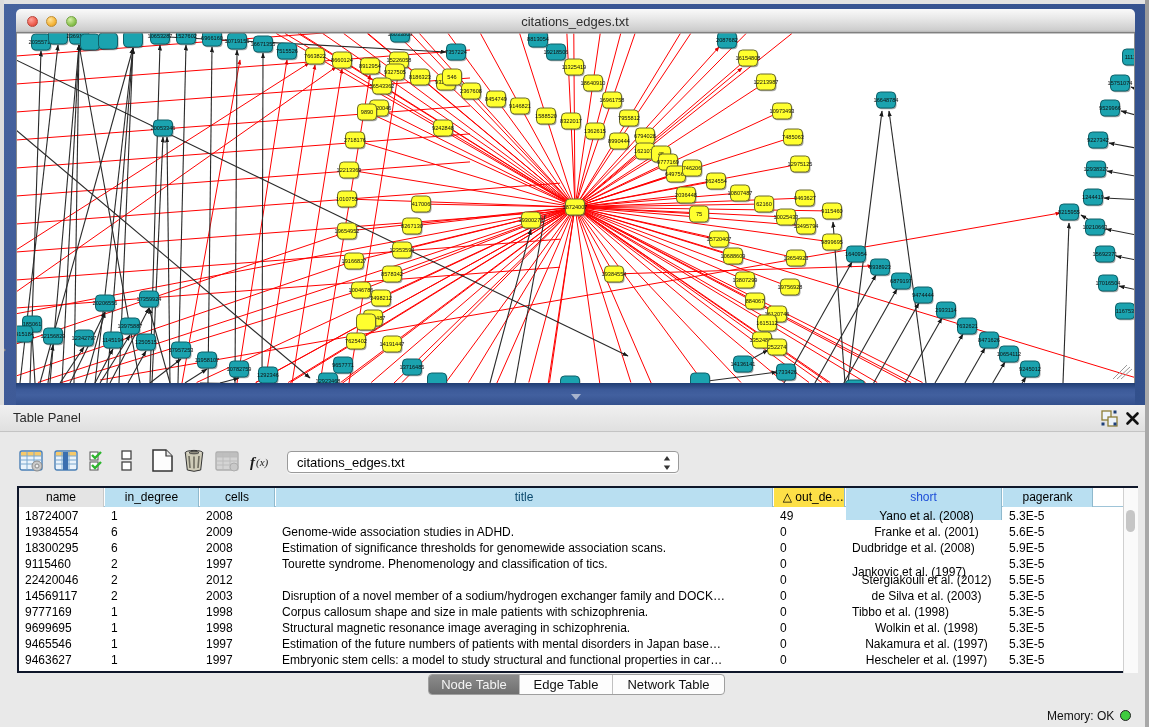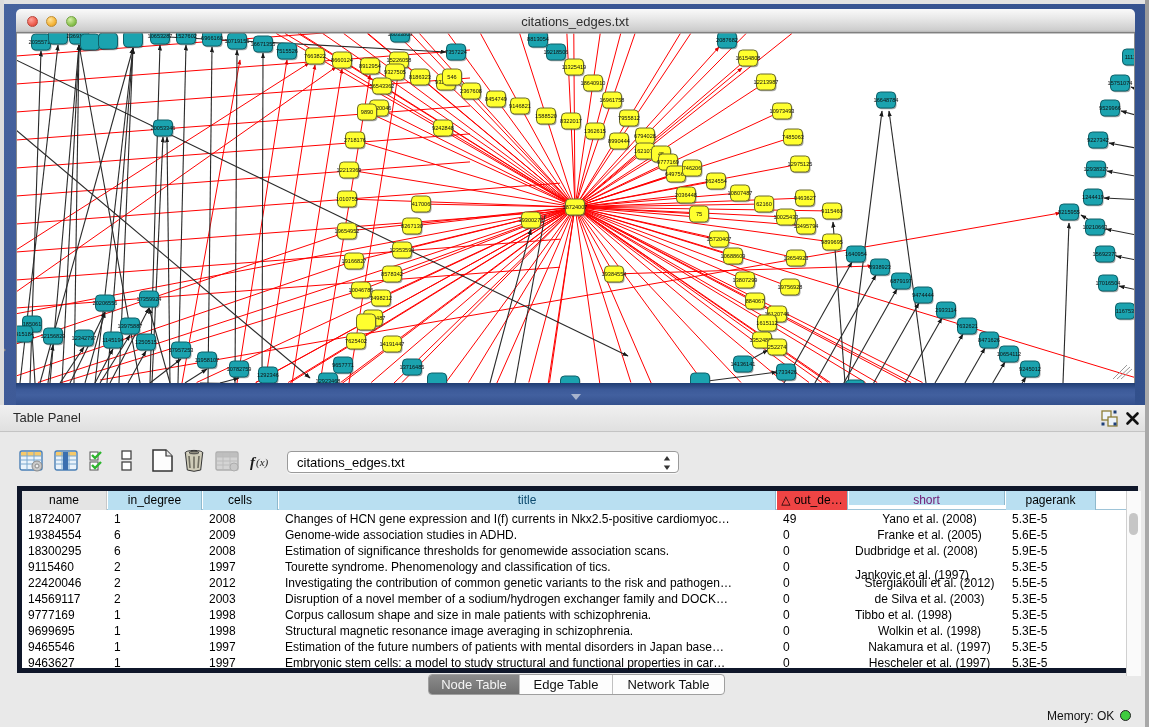--- a/index.html
+++ b/index.html
@@ -707,47 +707,46 @@
 </svg>
 
 <div class="abs" style="left:287px;top:451px;width:392px;height:22px;background:#fff;border:1px solid #9a9a9a;border-radius:4px;box-shadow:0 1px 1px rgba(255,255,255,.8)">
   <div class="abs" style="left:9px;top:3px;font-size:13px;color:#000">citations_edges.txt</div>
   <svg width="10" height="16" style="position:absolute;right:6px;top:3px">
       <path d="M5 1 L8.2 5.5 L1.8 5.5 z" fill="#333"></path>
       <path d="M5 15 L8.2 10.5 L1.8 10.5 z" fill="#333"></path>
     </svg>
 </div>
 
-<div class="abs" style="left:17px;top:486px;width:1121px;height:187px;background:#fff;border:5px solid #0f172a">
+<div class="abs" style="left:17px;top:486px;width:1121px;height:187px;background:#fff;border:2px solid #0f172a">
   <div class="abs" style="left:0;top:0;width:1104px;height:19px;border-bottom:1px solid #9ec4d8">
       <div style="position:absolute;left:0px;top:0;width:85px;height:19px;background:#e4e4e4;border-right:1px solid #c8c8c8;text-align:center;line-height:19px;font-size:12px;color:#000">name</div>
       <div style="position:absolute;left:86px;top:0;width:94px;height:19px;background:#b9dff1;border-right:1px solid #8fb9cd;text-align:center;line-height:19px;font-size:12px;color:#000">in_degree</div>
       <div style="position:absolute;left:181px;top:0;width:75px;height:19px;background:#b9dff1;border-right:1px solid #8fb9cd;text-align:center;line-height:19px;font-size:12px;color:#000">cells</div>
       <div style="position:absolute;left:257px;top:0;width:497px;height:19px;background:#b9dff1;border-right:1px solid #8fb9cd;text-align:center;line-height:19px;font-size:12px;color:#0c4a6e">title</div>
-      <div style="position:absolute;left:755px;top:0;width:71px;height:19px;background:#ef4444;border-right:1px solid #8fb9cd;text-align:center;line-height:19px;font-size:12px;color:#000">△ out_de…</div>
-      <div style="position:absolute;left:827px;top:0;width:156px;height:14px;background:#b9dff1;border-right:1px solid #8fb9cd;text-align:center;line-height:19px;font-size:12px;color:#701a75">short</div>
+      <div style="position:absolute;left:755px;top:0;width:71px;height:19px;background:#fde047;border-right:1px solid #8fb9cd;text-align:right;line-height:19px;font-size:12px;color:#000">△ out_de…</div>
+      <div style="position:absolute;left:827px;top:0;width:156px;height:32px;background:#b9dff1;border-right:1px solid #8fb9cd;text-align:center;line-height:19px;font-size:12px;color:#1d4ed8">short</div>
       <div style="position:absolute;left:984px;top:0;width:90px;height:19px;background:#b9dff1;border-right:1px solid #8fb9cd;text-align:center;line-height:19px;font-size:12px;color:#000">pagerank</div>
     </div>
   <div class="abs" style="left:0;top:19px;width:1104px;height:166px;overflow:hidden;position:relative">
 <div style="position:absolute;left:0;top:1px;width:1104px;height:16px;line-height:16px;font-size:12px;color:#000">
         <div style="position:absolute;left:6px;width:78px;top:0;white-space:nowrap;overflow:hidden">18724007</div>
         <div style="position:absolute;left:92px;width:87px;top:0;white-space:nowrap;overflow:hidden">1</div>
         <div style="position:absolute;left:187px;width:68px;top:0;white-space:nowrap;overflow:hidden">2008</div>
-        <div style="position:absolute;left:263px;width:490px;top:0;white-space:nowrap;overflow:hidden">Changes of HCN gene expression and I(f) currents in Nkx2.5-positive cardiomyoc…</div>
         <div style="position:absolute;left:761px;width:64px;top:0;white-space:nowrap;overflow:hidden">49</div>
         <div style="position:absolute;left:833px;width:149px;top:0;text-align:center;white-space:nowrap;overflow:hidden">Yano et al. (2008)</div>
         <div style="position:absolute;left:990px;width:83px;top:0;white-space:nowrap;overflow:hidden">5.3E-5</div>
       </div>
 <div style="position:absolute;left:0;top:17px;width:1104px;height:16px;line-height:16px;font-size:12px;color:#000">
         <div style="position:absolute;left:6px;width:78px;top:0;white-space:nowrap;overflow:hidden">19384554</div>
         <div style="position:absolute;left:92px;width:87px;top:0;white-space:nowrap;overflow:hidden">6</div>
         <div style="position:absolute;left:187px;width:68px;top:0;white-space:nowrap;overflow:hidden">2009</div>
         <div style="position:absolute;left:263px;width:490px;top:0;white-space:nowrap;overflow:hidden">Genome-wide association studies in ADHD.</div>
         <div style="position:absolute;left:761px;width:64px;top:0;white-space:nowrap;overflow:hidden">0</div>
-        <div style="position:absolute;left:833px;width:149px;top:0;text-align:center;white-space:nowrap;overflow:hidden">Franke et al. (2005)</div>
+        <div style="position:absolute;left:833px;width:149px;top:0;text-align:center;white-space:nowrap;overflow:hidden">Franke et al. (2001)</div>
         <div style="position:absolute;left:990px;width:83px;top:0;white-space:nowrap;overflow:hidden">5.6E-5</div>
       </div>
 <div style="position:absolute;left:0;top:33px;width:1104px;height:16px;line-height:16px;font-size:12px;color:#000">
         <div style="position:absolute;left:6px;width:78px;top:0;white-space:nowrap;overflow:hidden">18300295</div>
         <div style="position:absolute;left:92px;width:87px;top:0;white-space:nowrap;overflow:hidden">6</div>
         <div style="position:absolute;left:187px;width:68px;top:0;white-space:nowrap;overflow:hidden">2008</div>
         <div style="position:absolute;left:263px;width:490px;top:0;white-space:nowrap;overflow:hidden">Estimation of significance thresholds for genomewide association scans.</div>
         <div style="position:absolute;left:761px;width:64px;top:0;white-space:nowrap;overflow:hidden">0</div>
         <div style="position:absolute;left:833px;width:149px;top:0;white-space:nowrap;overflow:hidden">Dudbridge et al. (2008)</div>
         <div style="position:absolute;left:990px;width:83px;top:0;white-space:nowrap;overflow:hidden">5.9E-5</div>
@@ -758,21 +757,20 @@
         <div style="position:absolute;left:187px;width:68px;top:0;white-space:nowrap;overflow:hidden">1997</div>
         <div style="position:absolute;left:263px;width:490px;top:0;white-space:nowrap;overflow:hidden">Tourette syndrome. Phenomenology and classification of tics.</div>
         <div style="position:absolute;left:761px;width:64px;top:0;white-space:nowrap;overflow:hidden">0</div>
         <div style="position:absolute;left:833px;width:149px;top:8px;text-align:left;white-space:nowrap;overflow:hidden">Jankovic et al. (1997)</div>
         <div style="position:absolute;left:990px;width:83px;top:0;white-space:nowrap;overflow:hidden">5.3E-5</div>
       </div>
 <div style="position:absolute;left:0;top:65px;width:1104px;height:16px;line-height:16px;font-size:12px;color:#000">
         <div style="position:absolute;left:6px;width:78px;top:0;white-space:nowrap;overflow:hidden">22420046</div>
         <div style="position:absolute;left:92px;width:87px;top:0;white-space:nowrap;overflow:hidden">2</div>
         <div style="position:absolute;left:187px;width:68px;top:0;white-space:nowrap;overflow:hidden">2012</div>
-        <div style="position:absolute;left:263px;width:490px;top:0;white-space:nowrap;overflow:hidden">Investigating the contribution of common genetic variants to the risk and pathogen…</div>
         <div style="position:absolute;left:761px;width:64px;top:0;white-space:nowrap;overflow:hidden">0</div>
         <div style="position:absolute;left:833px;width:149px;top:0;text-align:center;white-space:nowrap;overflow:hidden">Stergiakouli et al. (2012)</div>
         <div style="position:absolute;left:990px;width:83px;top:0;white-space:nowrap;overflow:hidden">5.5E-5</div>
       </div>
 <div style="position:absolute;left:0;top:81px;width:1104px;height:16px;line-height:16px;font-size:12px;color:#000">
         <div style="position:absolute;left:6px;width:78px;top:0;white-space:nowrap;overflow:hidden">14569117</div>
         <div style="position:absolute;left:92px;width:87px;top:0;white-space:nowrap;overflow:hidden">2</div>
         <div style="position:absolute;left:187px;width:68px;top:0;white-space:nowrap;overflow:hidden">2003</div>
         <div style="position:absolute;left:263px;width:490px;top:0;white-space:nowrap;overflow:hidden">Disruption of a novel member of a sodium/hydrogen exchanger family and DOCK…</div>
         <div style="position:absolute;left:761px;width:64px;top:0;white-space:nowrap;overflow:hidden">0</div>

